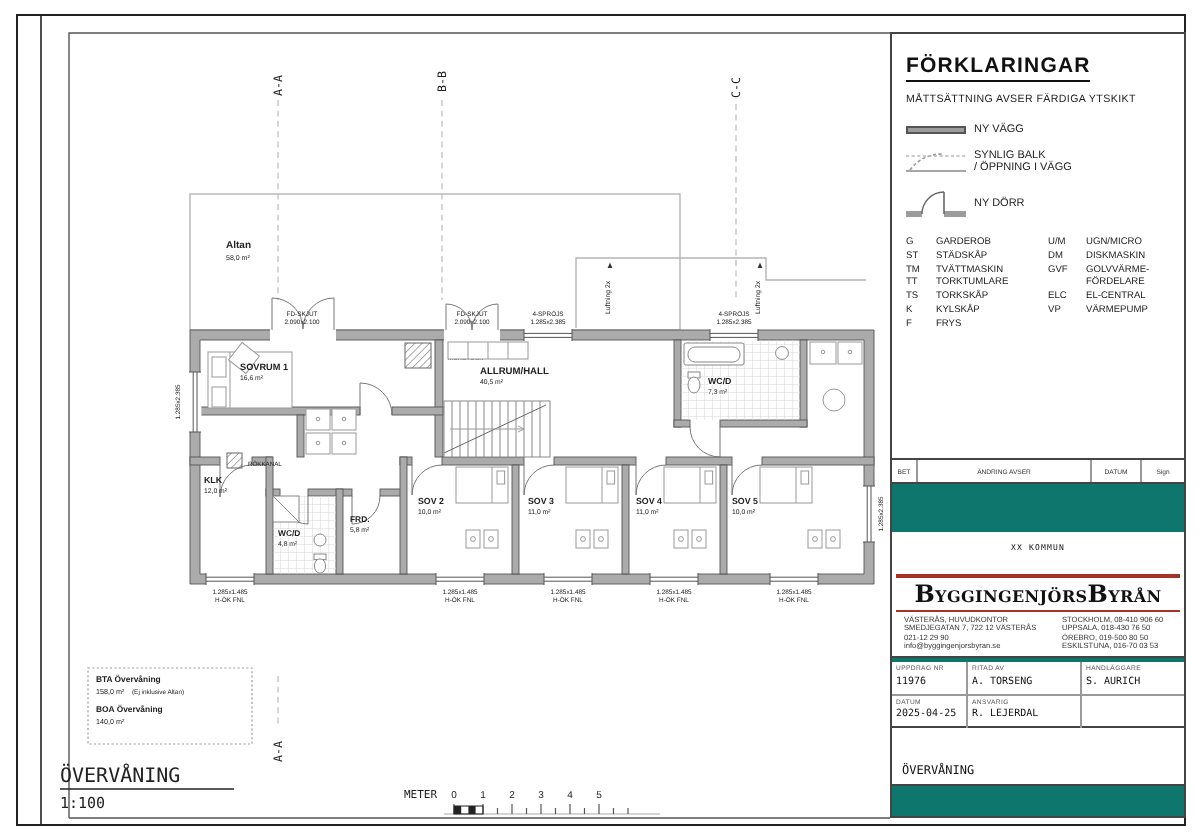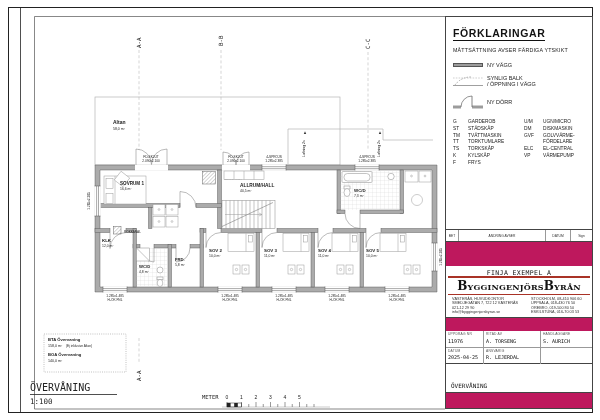--- a/index.html
+++ b/index.html
@@ -4,21 +4,21 @@
 <style>
   html,body{margin:0;padding:0;background:#fff;}
   .sheet{position:relative;width:600px;height:420px;background:#fff;overflow:hidden;
          font-family:"Liberation Sans",sans-serif;color:#111;}
   svg.plan{position:absolute;left:0;top:0;}
   svg.plan text{font-family:"Liberation Sans",sans-serif;fill:#222;}
   svg.plan text.cadt{font-family:"DejaVu Sans Mono","Liberation Mono",monospace;}
   .cad{font-family:"DejaVu Sans Mono","Liberation Mono",monospace;}
   
   .tb{position:absolute;left:445px;top:16px;width:148px;height:393px;border:1px solid #444;
-      background:#be185d;box-sizing:border-box;}
+      background:#0f766e;box-sizing:border-box;}
   .tb *{box-sizing:border-box;}
   .tb-sec{position:absolute;left:0;width:100%;background:#fff;}
   .tb-legend{top:0;height:213px;border-bottom:1px solid #444;padding:6px 7px;}
   .fk-head{font-size:10.5px;font-weight:bold;letter-spacing:.6px;display:inline-block;
            border-bottom:1px solid #111;padding-bottom:1px;margin-bottom:6px;}
   .fk-note{font-size:5.3px;letter-spacing:.2px;margin-bottom:9px;color:#222;}
   .leg-row{display:flex;align-items:center;margin-bottom:7px;}
   .leg-sym{width:34px;flex:0 0 34px;display:flex;align-items:center;}
   .leg-lab{font-size:5.5px;line-height:6px;color:#222;}
   .wall-sym{width:30px;height:4px;background:#9c9c9c;border:0.5px solid #555;}
@@ -26,21 +26,21 @@
              font-size:4.8px;line-height:5px;margin-top:10px;color:#222;}
   .tb-rev{top:213px;height:12px;border-bottom:1px solid #444;display:grid;
           grid-template-columns:13px 87px 25px 1fr;font-size:3.3px;color:#333;}
   .tb-rev div{border-right:1px solid #999;display:flex;align-items:center;justify-content:center;}
   .tb-rev div:last-child{border-right:none;}
   .tb-type{top:225px;height:24px;border-bottom:1px solid #444;display:flex;
            align-items:center;justify-content:center;font-size:7px;letter-spacing:.5px;}
   .tb-proj{top:249px;height:22px;border-bottom:1px solid #444;text-align:center;padding-top:3px;}
   .proj-name{font-size:6.5px;letter-spacing:.4px;}
   .proj-mun{font-size:4px;letter-spacing:.6px;margin-top:2px;}
-  .tb-co{top:258px;height:43px;border-bottom:1px solid #444;text-decoration:underline;}
+  .tb-co{top:269px;height:43px;border-bottom:1px solid #444;text-decoration:underline;}
   .co-rule1{position:absolute;left:2px;right:2px;top:1px;height:2px;background:#a93226;}
   .co-logo{position:absolute;left:0;right:0;top:3.5px;text-align:center;
            font-family:"DejaVu Serif","Liberation Serif",serif;font-variant:small-caps;
            font-weight:bold;font-size:12px;letter-spacing:.2px;color:#111;}
   .co-rule2{position:absolute;left:2px;right:2px;top:19px;height:1px;background:#a93226;}
   .co-addr{position:absolute;left:0;right:0;top:21.5px;display:flex;font-size:3.8px;
            line-height:4.6px;color:#333;}
   .co-col-l{width:85px;padding-left:6px;}
   .co-col-r{flex:1;}
   .tb-fields{top:314px;height:33px;border-bottom:1px solid #444;display:grid;
@@ -416,21 +416,20 @@
 
   <div class="tb-sec tb-rev">
     <div>BET</div>
     <div>ÄNDRING AVSER</div>
     <div>DATUM</div>
     <div>Sign</div>
   </div>
 
 
   <div class="tb-sec tb-proj">
-    <div class="proj-name cad">FINJA EXEMPEL A</div>
     <div class="proj-mun cad">XX KOMMUN</div>
   </div>
 
   <div class="tb-sec tb-co">
     <div class="co-rule1"></div>
     <div class="co-logo">ByggingenjörsByrån</div>
     <div class="co-rule2"></div>
     <div class="co-addr">
       <div class="co-col-l">
         <div>VÄSTERÅS, HUVUDKONTOR</div>

